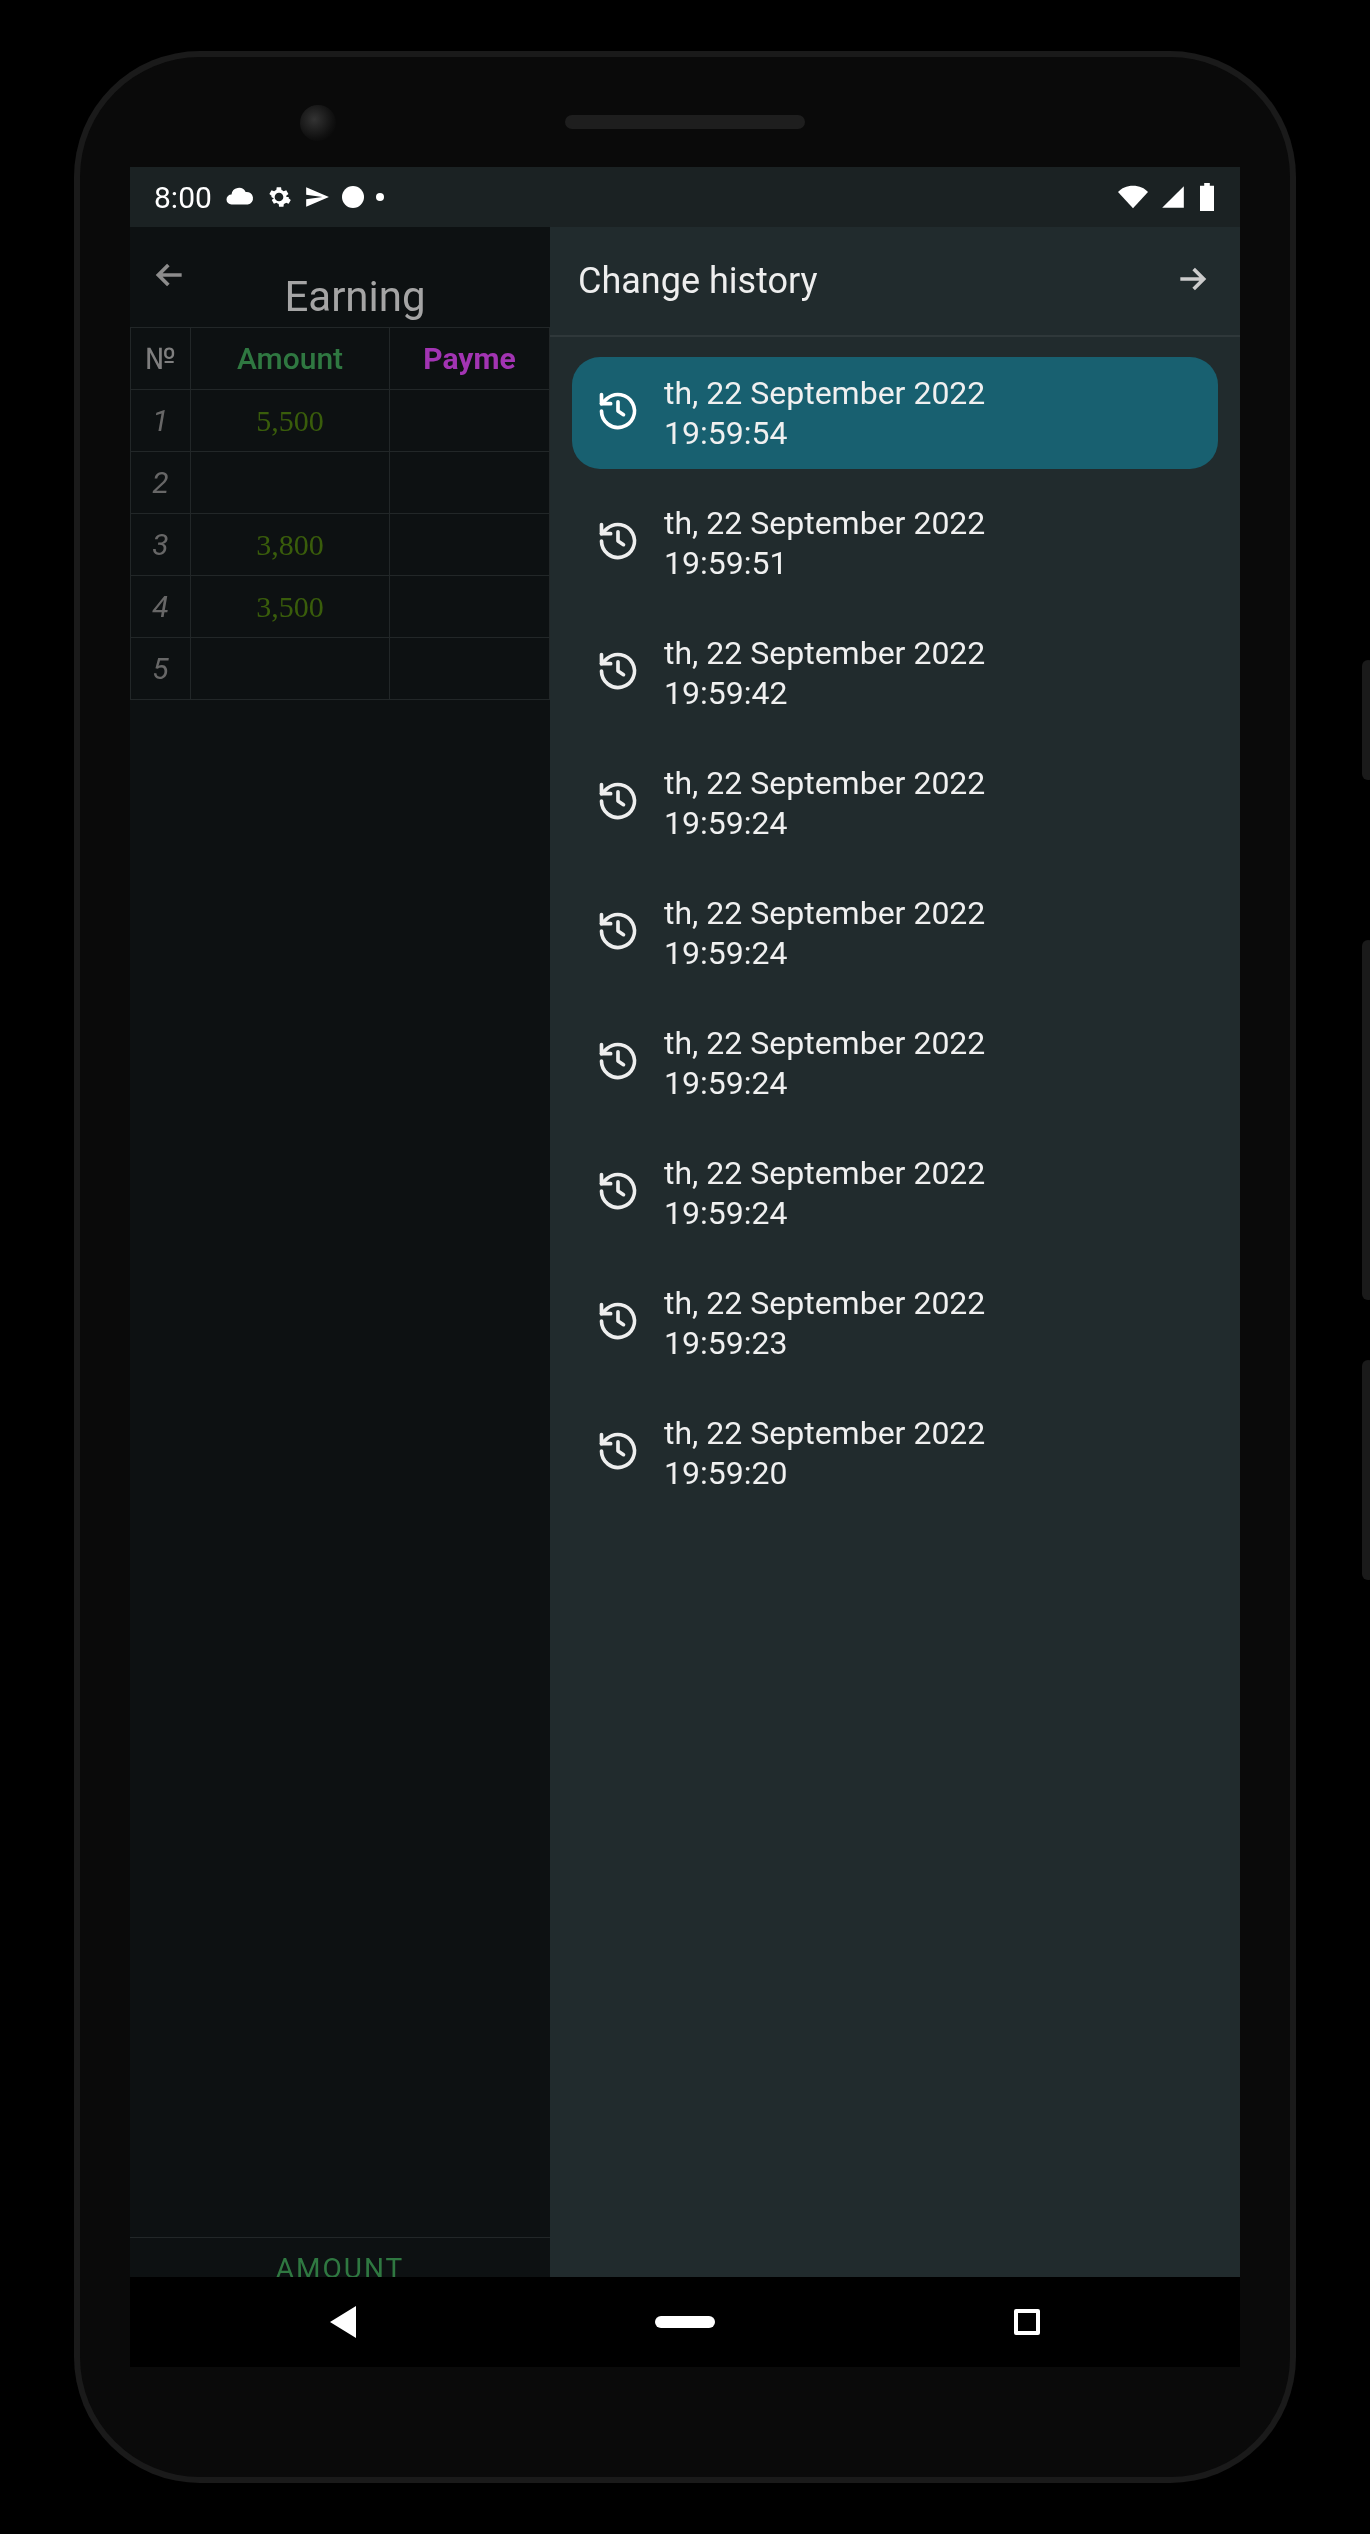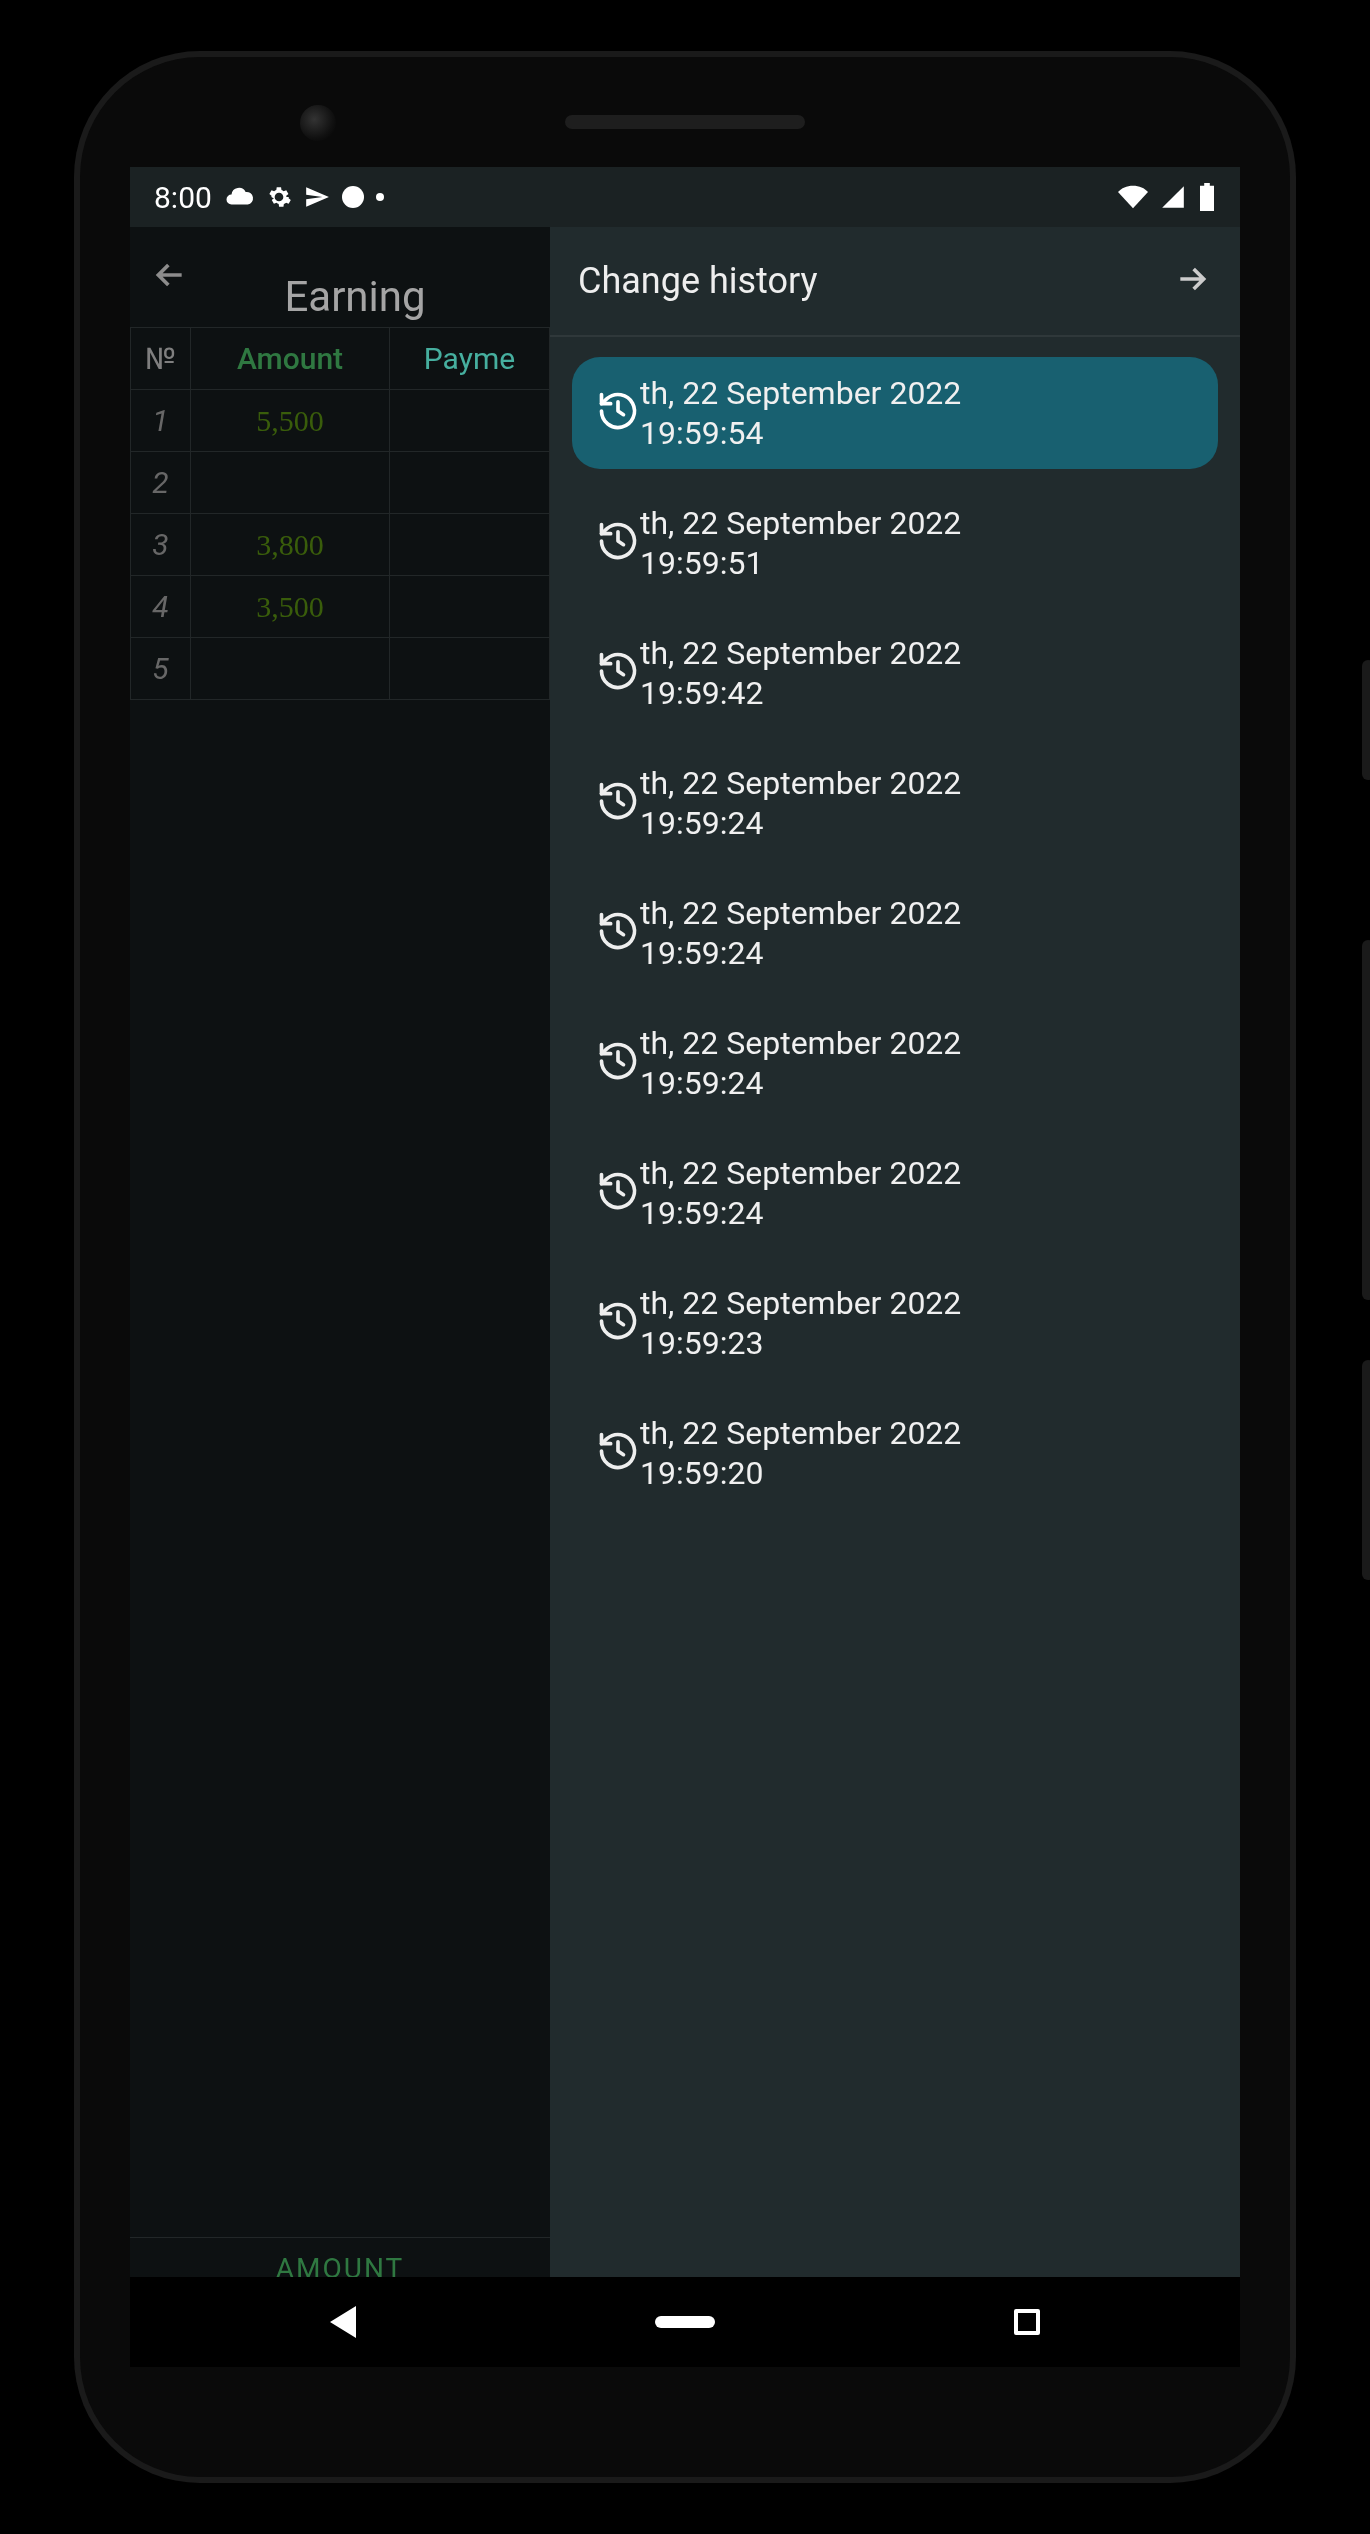--- a/index.html
+++ b/index.html
@@ -112,21 +112,21 @@
   }
   .tbl th, .tbl td {
     border: 1px solid #2e3536;
     height: 62px;
     text-align: center;
     font-size: 30px;
   }
   .tbl th { font-weight: 400; }
   .tbl .th-num { width: 60px; color: #aaa; font-size: 30px;}
   .tbl .th-amount { color: #3fa157; font-weight: 500; }
-  .tbl .th-payme { color: #5eead4; font-weight: 400; }
+  .tbl .th-payme { color: #d946ef; font-weight: 700; }
   .tbl .row-num { color: #8a8a8a; font-style: italic; width: 60px;}
   .tbl .row-amount { color: #4d7c0f; font-family: Liberation Serif, serif; }
   .tbl .row-payme { width: 160px; }
 
   .footer {
     position: absolute;
     bottom: 0;
     left: 0;
     right: 0;
     height: 130px;
@@ -172,20 +172,21 @@
 
   .history-list {
     padding: 20px 22px;
     display: flex;
     flex-direction: column;
     gap: 18px;
   }
   .history-item {
     display: flex;
     align-items: center;
+    gap: 24px;
     padding: 16px 24px;
     border-radius: 28px;
   }
   .history-item.selected {
     background: #186070;
   }
   .history-icon {
     flex-shrink: 0;
     color: #fff;
   }

